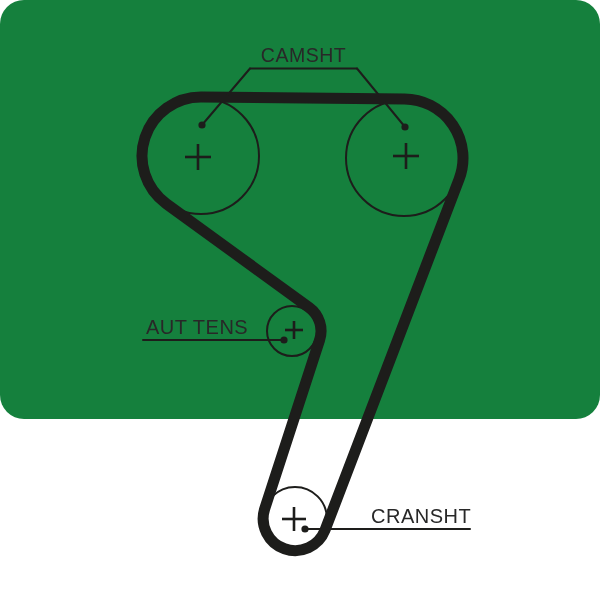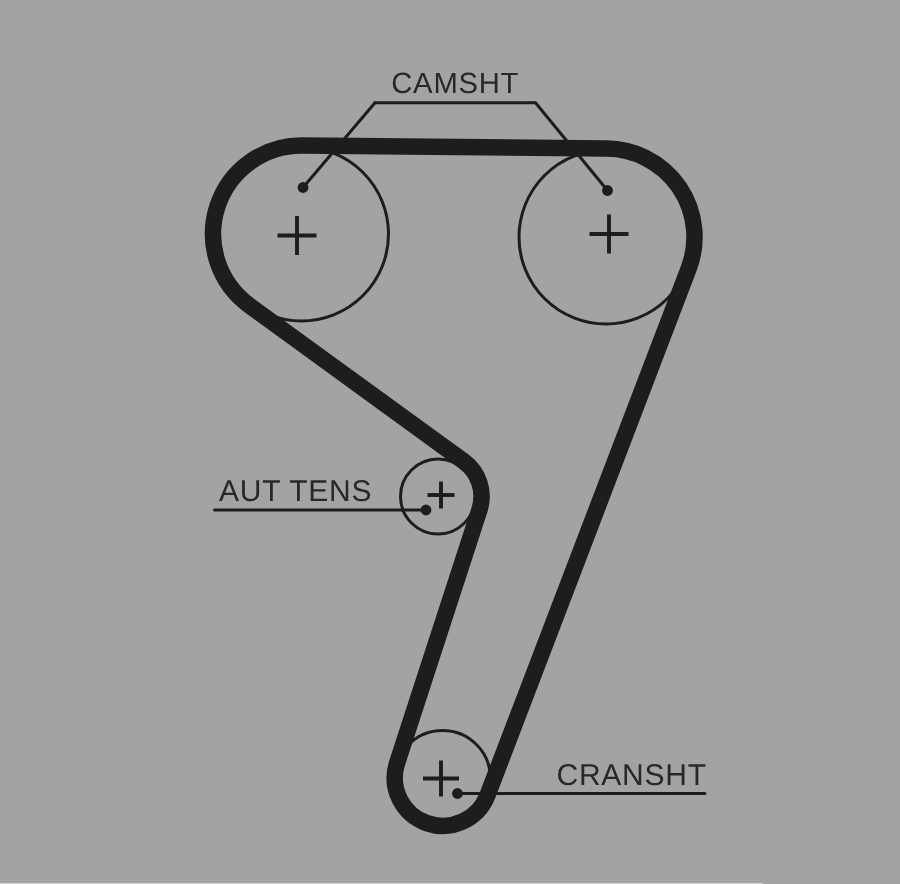--- a/index.html
+++ b/index.html
@@ -7,22 +7,23 @@
     padding: 0;
     background: #ffffff;
     width: 600px;
     height: 589px;
     overflow: hidden;
     font-family: "Liberation Sans", sans-serif;
   }
   .stage {
     position: relative;
     width: 600px;
-    height: 589px;
-    background: #a3a3a3;
+    height: 419px;
+    background: #15803d;
+    border-radius: 24px;
   }
   svg { display: block; }
   .belt {
     fill: none;
     stroke: #1d1d1b;
     stroke-width: 11;
     stroke-linejoin: round;
     stroke-linecap: round;
   }
   .pulley {

